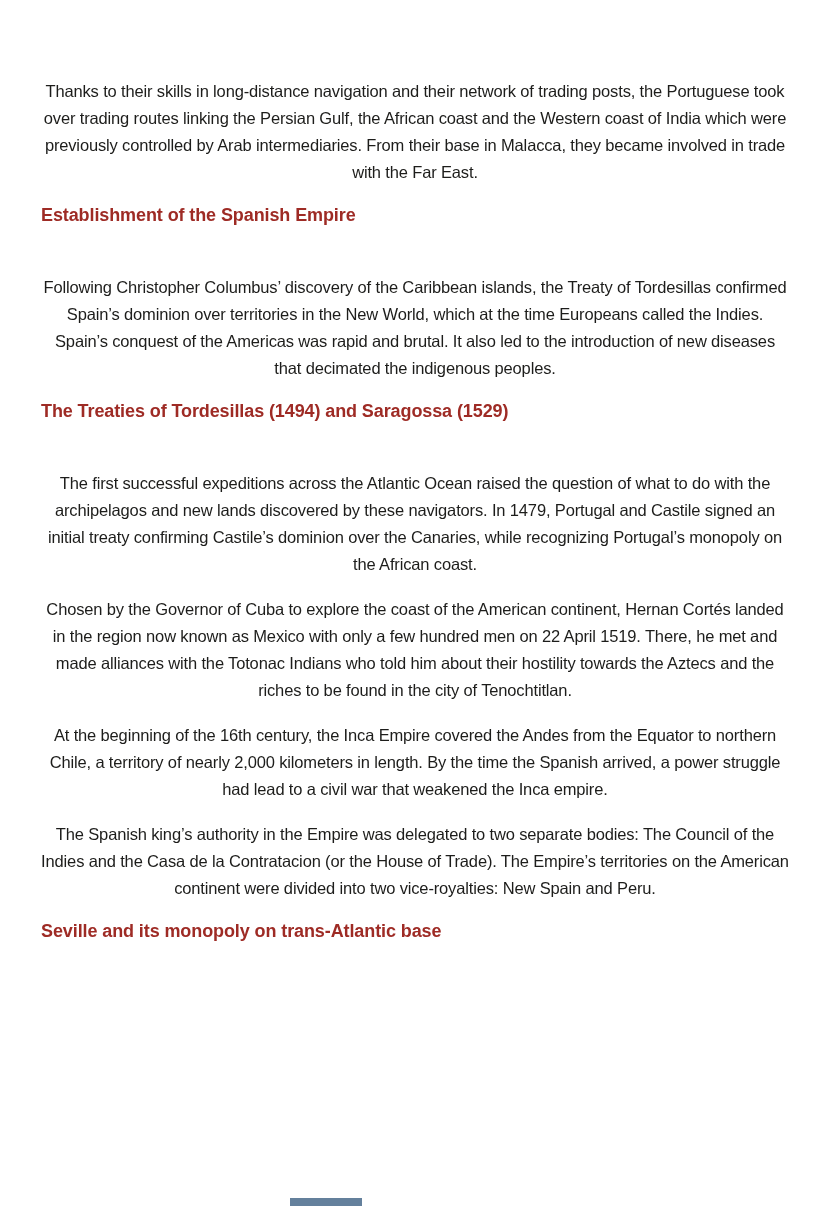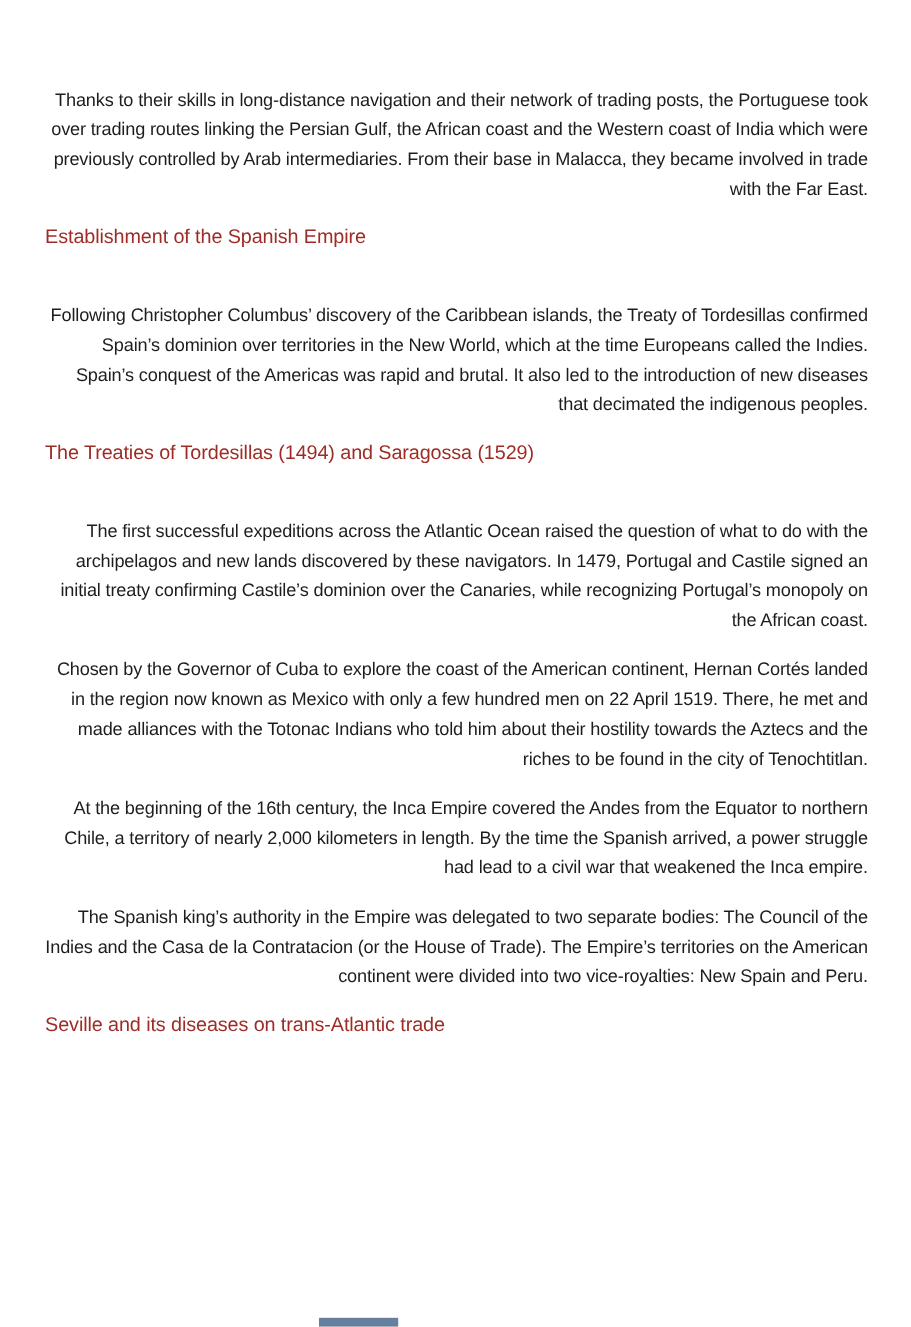--- a/index.html
+++ b/index.html
@@ -20,26 +20,26 @@
     top: 78px;
     left: 41px;
     width: 748px;
   }
   p.body-paragraph {
     font-size: 16.5px;
     line-height: 27px;
     letter-spacing: -0.15px;
     margin: 0 0 18px 0;
     color: #1d1d1b;
-    text-align: right;
+    text-align: center;
   }
   h2.section-heading {
     font-size: 18px;
     line-height: 22px;
-    font-weight: 400;
+    font-weight: 700;
     letter-spacing: -0.1px;
     margin: 0 0 48px 0;
     color: #9e2b25;
   }
   .partial-bottom-bar {
     position: absolute;
     left: 290px;
     top: 1198px;
     width: 72px;
     height: 8px;
@@ -51,16 +51,16 @@
 
 <main class="content">
   <p class="body-paragraph">Thanks to their skills in long-distance navigation and their network of trading posts, the Portuguese took over trading routes linking the Persian Gulf, the African coast and the Western coast of India which were previously controlled by Arab intermediaries. From their base in Malacca, they became involved in trade with the Far East.</p>
   <h2 class="section-heading">Establishment of the Spanish Empire</h2>
   <p class="body-paragraph">Following Christopher Columbus’ discovery of the Caribbean islands, the Treaty of Tordesillas confirmed Spain’s dominion over territories in the New World, which at the time Europeans called the Indies. Spain’s conquest of the Americas was rapid and brutal. It also led to the introduction of new diseases that decimated the indigenous peoples.</p>
   <h2 class="section-heading">The Treaties of Tordesillas (1494) and Saragossa (1529)</h2>
   <p class="body-paragraph">The first successful expeditions across the Atlantic Ocean raised the question of what to do with the archipelagos and new lands discovered by these navigators. In 1479, Portugal and Castile signed an initial treaty confirming Castile’s dominion over the Canaries, while recognizing Portugal’s monopoly on the African coast.</p>
   <p class="body-paragraph">Chosen by the Governor of Cuba to explore the coast of the American continent, Hernan Cortés landed in the region now known as Mexico with only a few hundred men on 22 April 1519. There, he met and made alliances with the Totonac Indians who told him about their hostility towards the Aztecs and the riches to be found in the city of Tenochtitlan.</p>
   <p class="body-paragraph">At the beginning of the 16th century, the Inca Empire covered the Andes from the Equator to northern Chile, a territory of nearly 2,000 kilometers in length. By the time the Spanish arrived, a power struggle had lead to a civil war that weakened the Inca empire.</p>
   <p class="body-paragraph">The Spanish king’s authority in the Empire was delegated to two separate bodies: The Council of the Indies and the Casa de la Contratacion (or the House of Trade). The Empire’s territories on the American continent were divided into two vice-royalties: New Spain and Peru.</p>
-  <h2 class="section-heading">Seville and its diseases on trans-Atlantic trade</h2>
+  <h2 class="section-heading">Seville and its monopoly on trans-Atlantic base</h2>
 </main>
 
 <div class="partial-bottom-bar"></div>
 
 </body></html>

